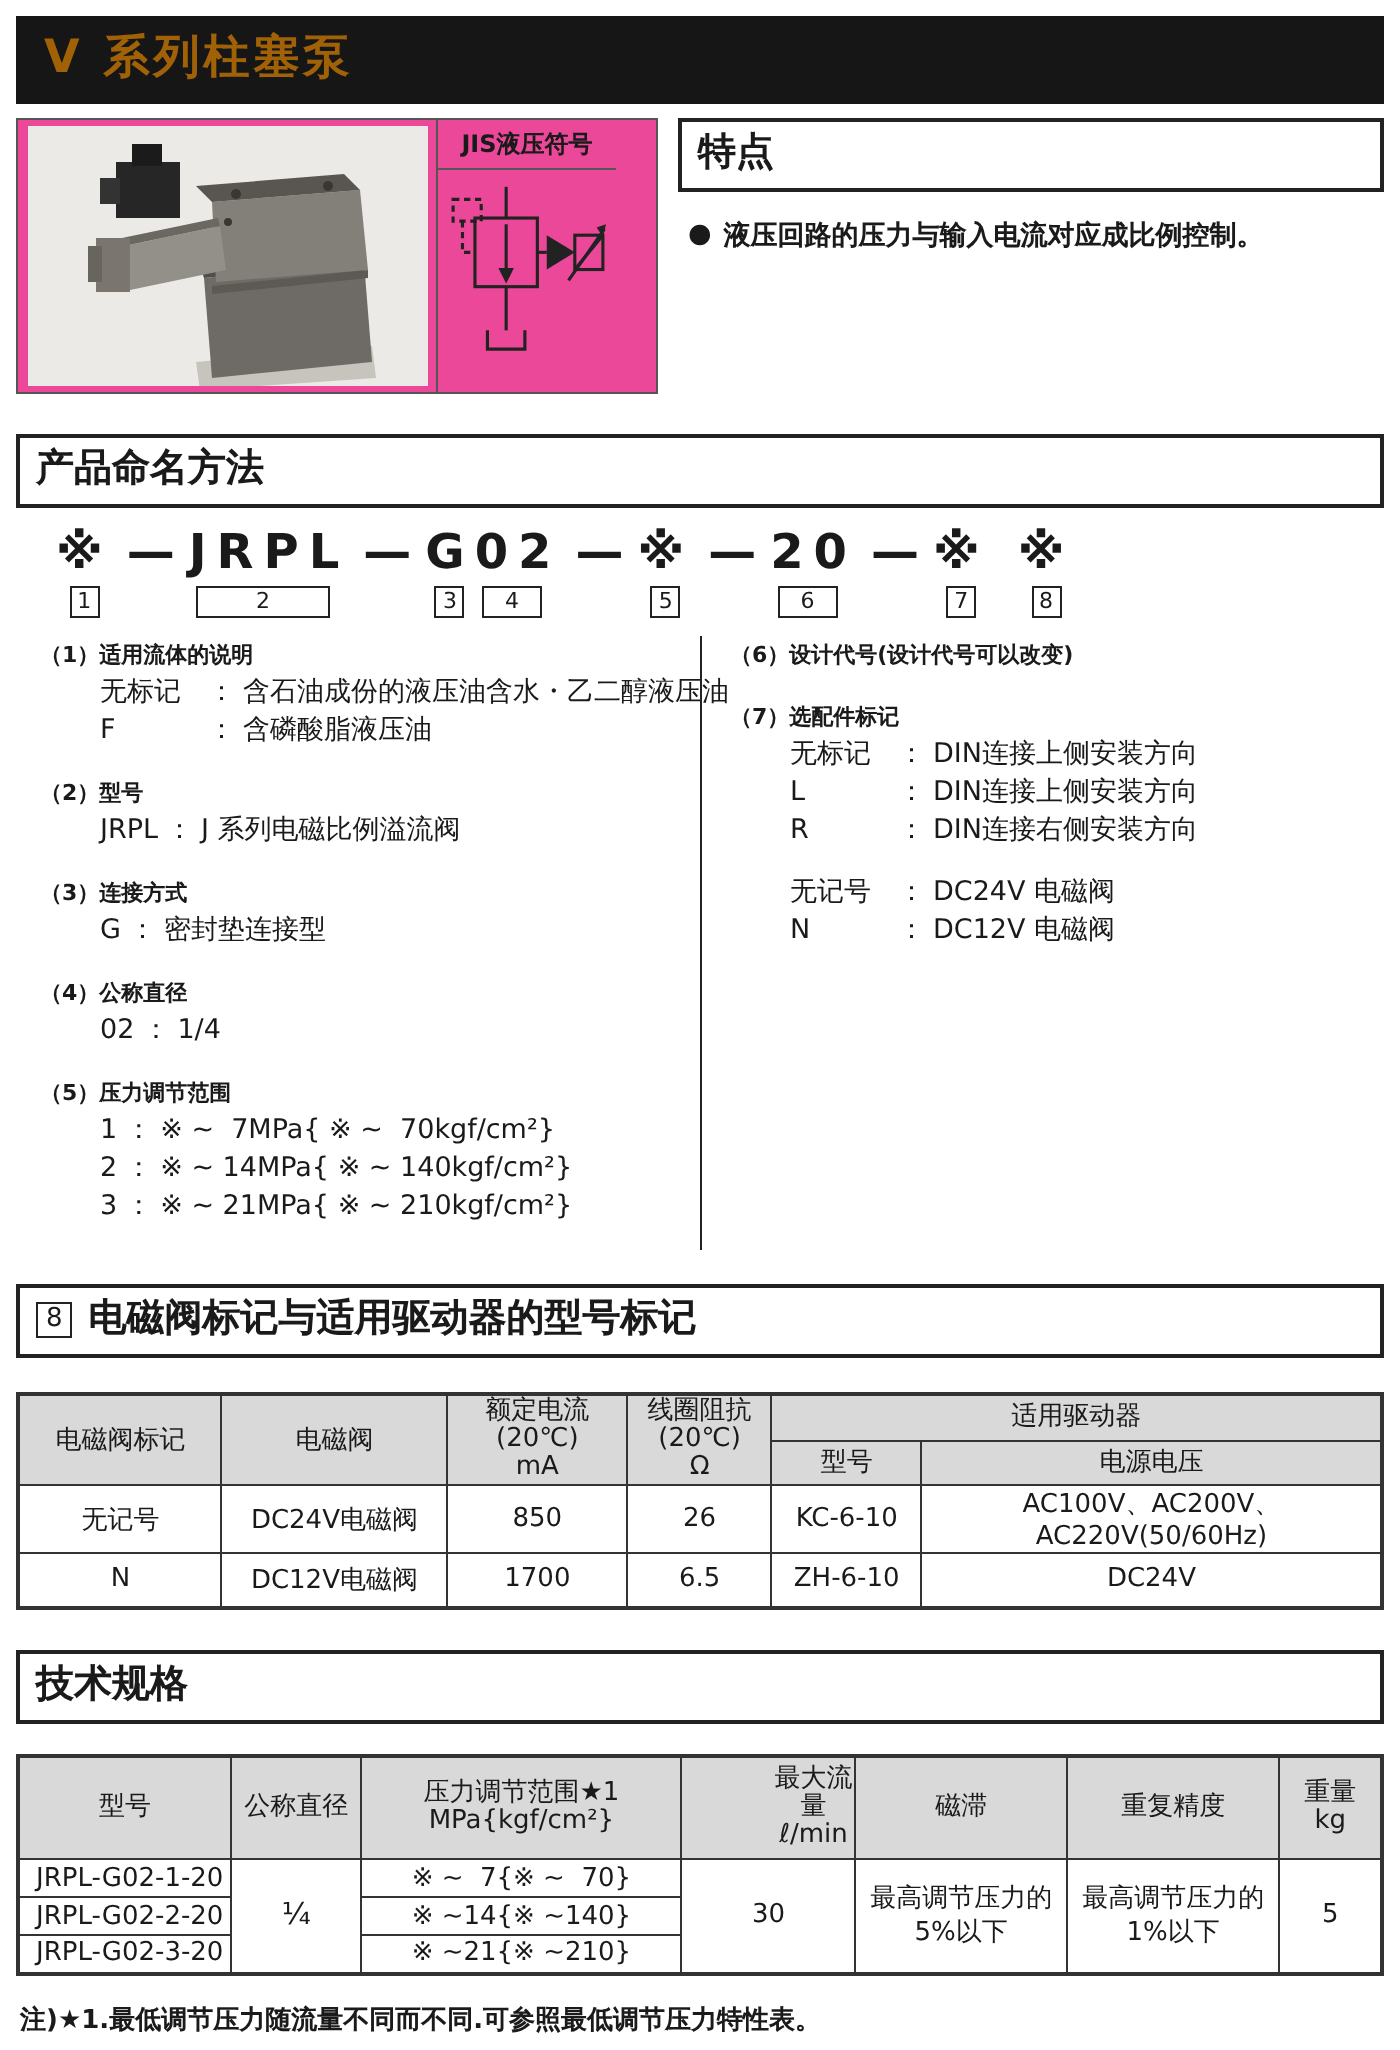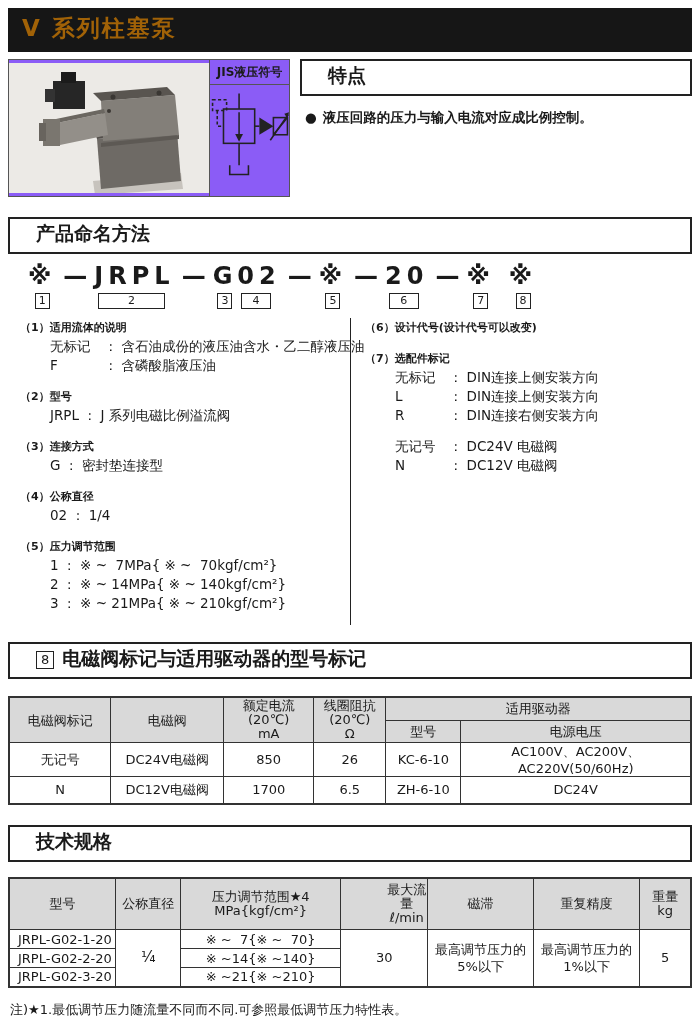--- a/index.html
+++ b/index.html
@@ -13,30 +13,30 @@
 
   
   .titlebar {
     background: #161616; color: #a16207;
     font-size: 23px; font-weight: bold;
     padding: 5px 14px 8px; letter-spacing: 2px;
   }
 
   
   .toprow { display: flex; gap: 10px; margin-top: 7px; }
-  .photobox { width: 282px; height: 138px; border: 1px solid #555; display: flex; background: #8b5cf6; }
+  .photobox { width: 321px; height: 138px; border: 1px solid #555; display: flex; background: #ec4899; }
   .photoarea { width: 209px; display: flex; align-items: center; justify-content: center; }
   .jiscol { width: 90px; border-left: 1px solid #555; display: flex; flex-direction: column; }
   .jishead { font-size: 12px; font-weight: bold; text-align: center; padding: 4px 0 3px; border-bottom: 1px solid #555; white-space: nowrap; }
   .jisbody { flex: 1; display: flex; align-items: center; justify-content: center; }
 
   .featcol { flex: 1; }
   .secbox {
     border: 2px solid #222; font-size: 19px; font-weight: bold;
-    padding: 2px 26px 5px; background: #fff;
+    padding: 2px 8px 5px; background: #fff;
   }
   .featitem { font-size: 13.5px; font-weight: bold; margin-top: 13px; padding-left: 5px; display: flex; gap: 6px; }
 
   
   .naming-head { margin-top: 20px; }
   .coderow { display: flex; align-items: flex-start; margin: 9px 0 2px 20px; }
   .codeseg { display: flex; flex-direction: column; align-items: center; }
   .codechar { font-size: 24px; font-weight: bold; line-height: 27px; letter-spacing: 5px; white-space: nowrap; }
   .codebox {
     border: 1.5px solid #222; font-size: 11px; line-height: 14px;
@@ -78,21 +78,21 @@
 
   .t2 { width: 684px; margin-top: 15px; font-size: 13px; }
   .t2 thead th { height: 52px; line-height: 16px; }
   .t2 td { height: 19px; line-height: 17px; padding: 0 2px; }
   .t2 .c0 { width: 98px; } .t2 .c1 { width: 60px; } .t2 .c2 { width: 147px; }
   .t2 .c3 { width: 68px; padding-left: 45px; } .t2 .c4 { width: 97px; } .t2 .c5 { width: 98px; }
   .t2 .c6 { width: 47px; }
   .t2 td.modelcell { text-align: left; padding-left: 8px; }
   .diam { font-size: 15px; }
 
-  .note { font-size: 13px; font-weight: normal; margin: 13px 0 0 2px; }
+  .note { font-size: 13px; font-weight: bold; margin: 13px 0 0 2px; }
   .mt20 { margin-top: 20px; }
   .pre { white-space: pre; }
 </style>
 </head>
 <body>
 
 <div class="wrap">
 
   <div class="titlebar">V 系列柱塞泵</div>
 
@@ -351,21 +351,21 @@
   </table>
 
   <div class="secbox mt20">技术规格</div>
 
   <table class="t2">
     <thead>
       <tr>
         <th class="c0">型号</th>
         <th class="c1">公称直径</th>
         <th class="c2">
-          <span class="subline">压力调节范围★4</span>
+          <span class="subline">压力调节范围★1</span>
           <span class="subline">MPa{kgf/cm²}</span>
         </th>
         <th class="c3">
           <span class="subline">最大流量</span>
           <span class="subline">ℓ/min</span>
         </th>
         <th class="c4">磁滞</th>
         <th class="c5">重复精度</th>
         <th class="c6">
           <span class="subline">重量</span>

